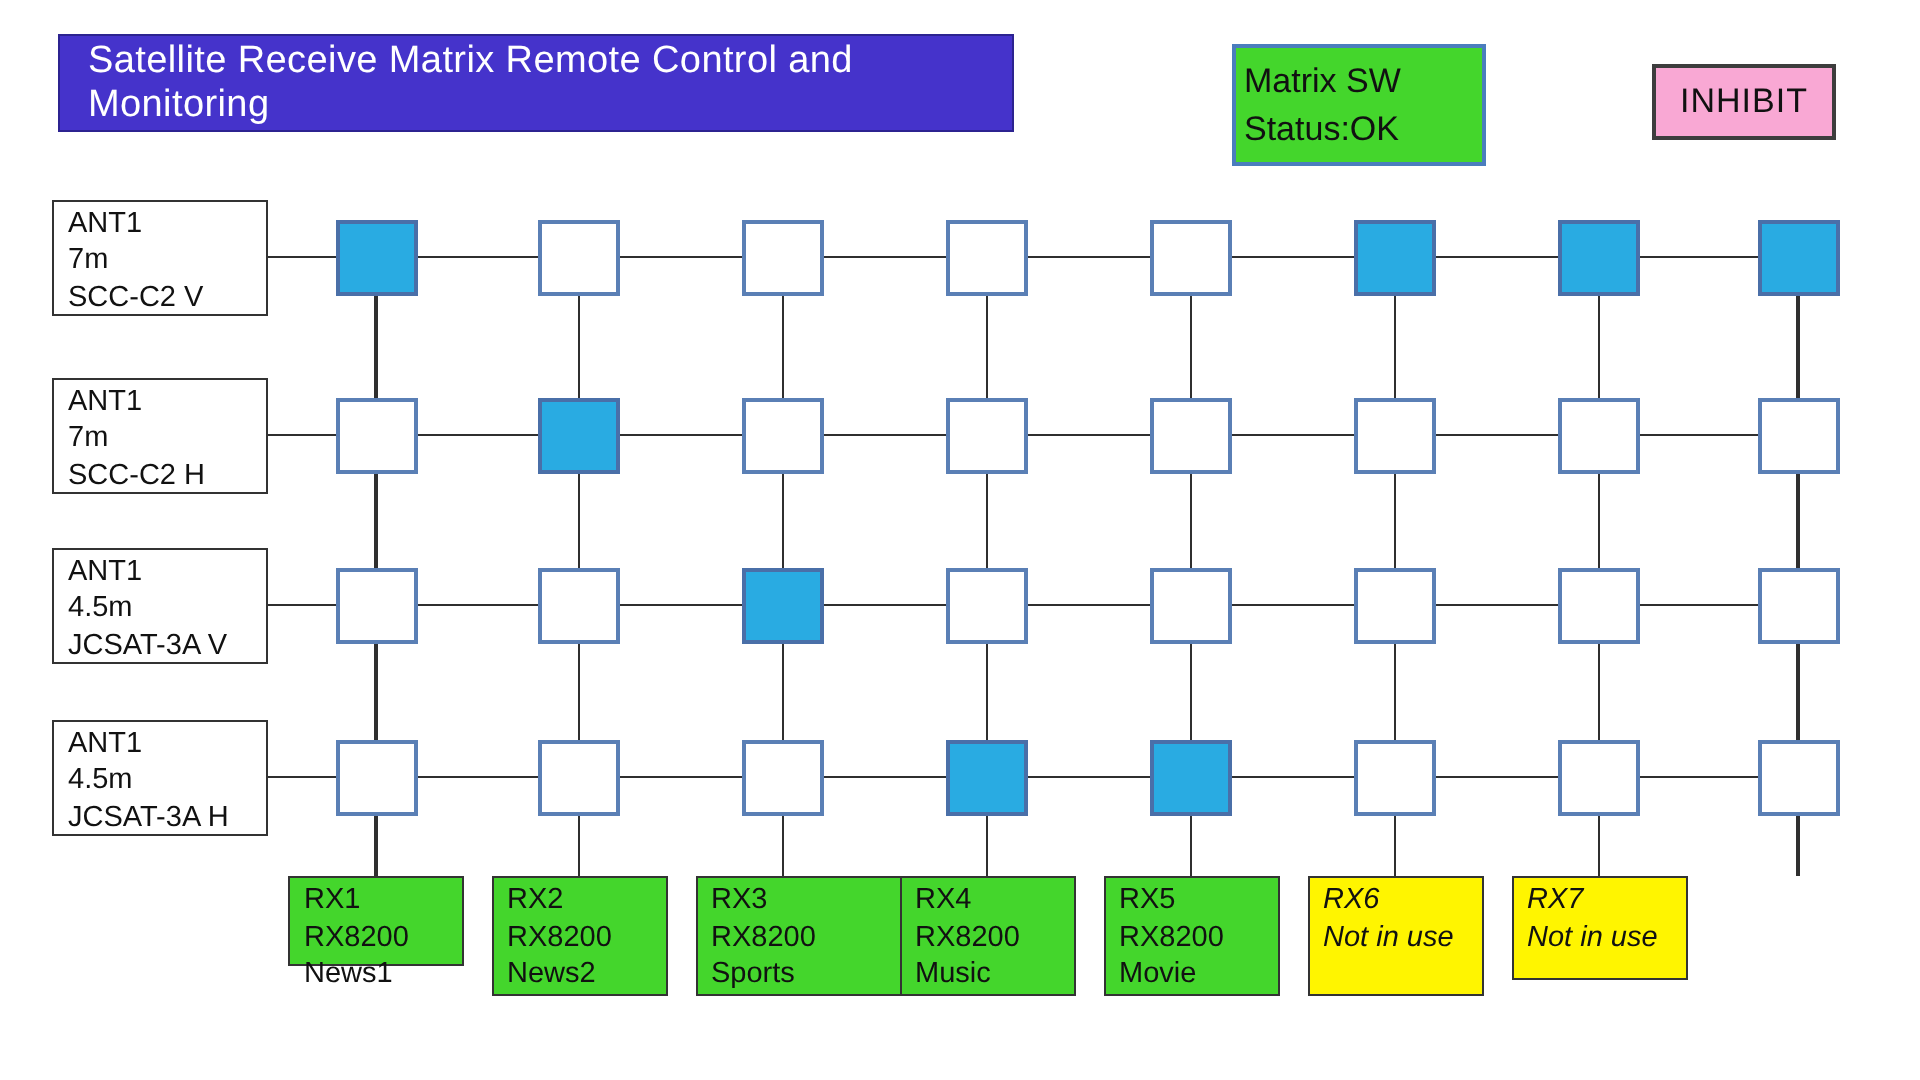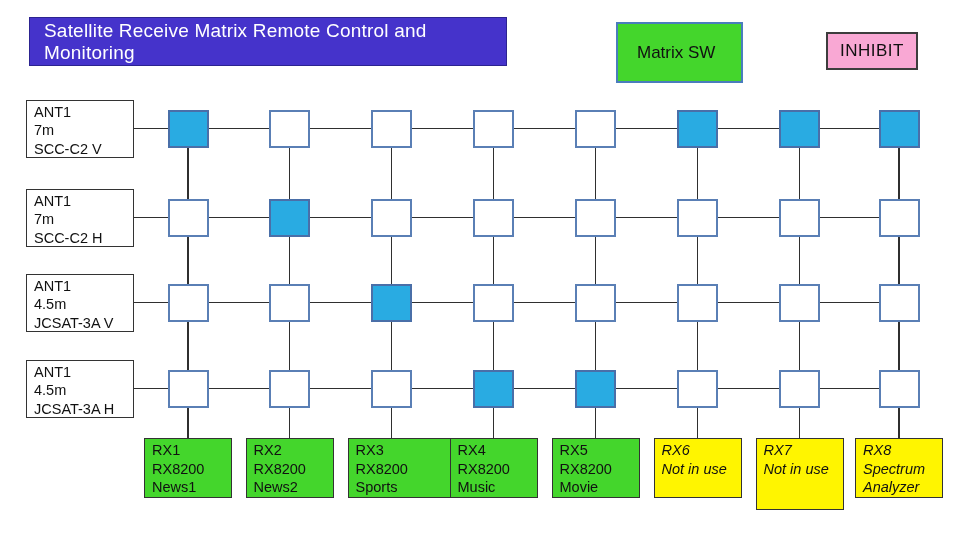--- a/index.html
+++ b/index.html
@@ -22,21 +22,21 @@
     position:absolute;left:13px;top:17px;width:478px;height:49px;
     background:var(--banner);border:1.5px solid #2c2390;box-sizing:border-box;
     color:#ffffff;font-size:19px;display:flex;align-items:center;
     padding-left:14px;letter-spacing:0.2px;
   }
   .status-box{
     position:absolute;left:600px;top:22px;width:127px;height:61px;
     background:var(--status-green);border:2px solid #4a7dbd;box-sizing:border-box;
     color:#111;font-size:17px;line-height:24px;
     display:flex;flex-direction:column;justify-content:center;
-    padding-left:19px;
+    padding-left:4px;
   }
   .inhibit{
     position:absolute;left:810px;top:32px;width:92px;height:38px;
     background:#f9a8d4;border:2px solid #3d3d3d;box-sizing:border-box;
     font-family:"Liberation Sans", sans-serif;
     font-size:17px;color:#111;display:flex;align-items:center;justify-content:center;
     letter-spacing:0.5px;cursor:pointer;border-radius:0;padding:0;
   }
 
   .hline{position:absolute;height:1.6px;background:#2f2f2f;z-index:1;}
@@ -65,20 +65,21 @@
 <body>
 
 <div class="stage" id="stage">
 
   <div class="banner">
     <span>Satellite Receive Matrix Remote Control and Monitoring</span>
   </div>
 
   <div class="status-box">
     <div>Matrix SW</div>
+    <div>Status:OK</div>
   </div>
 
   <button class="inhibit">INHIBIT</button>
 
 <div class="hline" style="left: 118px; top: 127.7px; width: 765px;"></div>
     <div class="hline" style="left: 118px; top: 216.7px; width: 765px;"></div>
     <div class="hline" style="left: 118px; top: 301.7px; width: 765px;"></div>
     <div class="hline" style="left: 118px; top: 387.7px; width: 765px;"></div>
     <div class="vline" style="left: 171.2px; top: 128.5px; height: 309.5px;"></div>
     <div class="vline" style="left: 272.7px; top: 128.5px; height: 309.5px;"></div>
@@ -133,21 +134,21 @@
     <div class="square" style="left: 763px; top: 283.5px;"></div>
     <div class="square" style="left: 862.5px; top: 283.5px;"></div>
     <div class="square" style="left: 151.5px; top: 369.5px;"></div>
     <div class="square" style="left: 253px; top: 369.5px;"></div>
     <div class="square" style="left: 355px; top: 369.5px;"></div>
     <div class="square active" style="left: 457px; top: 369.5px;"></div>
     <div class="square active" style="left: 559px; top: 369.5px;"></div>
     <div class="square" style="left: 661px; top: 369.5px;"></div>
     <div class="square" style="left: 763px; top: 369.5px;"></div>
     <div class="square" style="left: 862.5px; top: 369.5px;"></div>
-    <div class="rx-box rx-in-use" style="left: 128px; top: 438px; width: 88px; height: 60px;">
+    <div class="rx-box rx-in-use" style="left: 128px; top: 438px; width: 88px; height: 45px;">
       <div>RX1</div>
       <div>RX8200</div>
       <div>News1</div>
     </div>
     <div class="rx-box rx-in-use" style="left: 229.5px; top: 438px; width: 88px; height: 60px;">
       <div>RX2</div>
       <div>RX8200</div>
       <div>News2</div>
     </div>
     <div class="rx-box rx-in-use" style="left: 331.5px; top: 438px; width: 108px; height: 60px;">
@@ -162,22 +163,17 @@
     </div>
     <div class="rx-box rx-in-use" style="left: 535.5px; top: 438px; width: 88px; height: 60px;">
       <div>RX5</div>
       <div>RX8200</div>
       <div>Movie</div>
     </div>
     <div class="rx-box rx-not-in-use" style="left: 637.5px; top: 438px; width: 88px; height: 60px;">
       <div>RX6</div>
       <div>Not in use</div>
     </div>
-    <div class="rx-box rx-not-in-use" style="left: 739.5px; top: 438px; width: 88px; height: 72px;">
+    <div class="rx-box rx-not-in-use" style="left: 739.5px; top: 438px; width: 88px; height: 52px;">
       <div>RX7</div>
       <div>Not in use</div>
-    </div>
-    <div class="rx-box rx-not-in-use" style="left: 839px; top: 438px; width: 88px; height: 60px;">
-      <div>RX8</div>
-      <div>Spectrum</div>
-      <div>Analyzer</div>
     </div>
   </div>
 
 </body></html>

